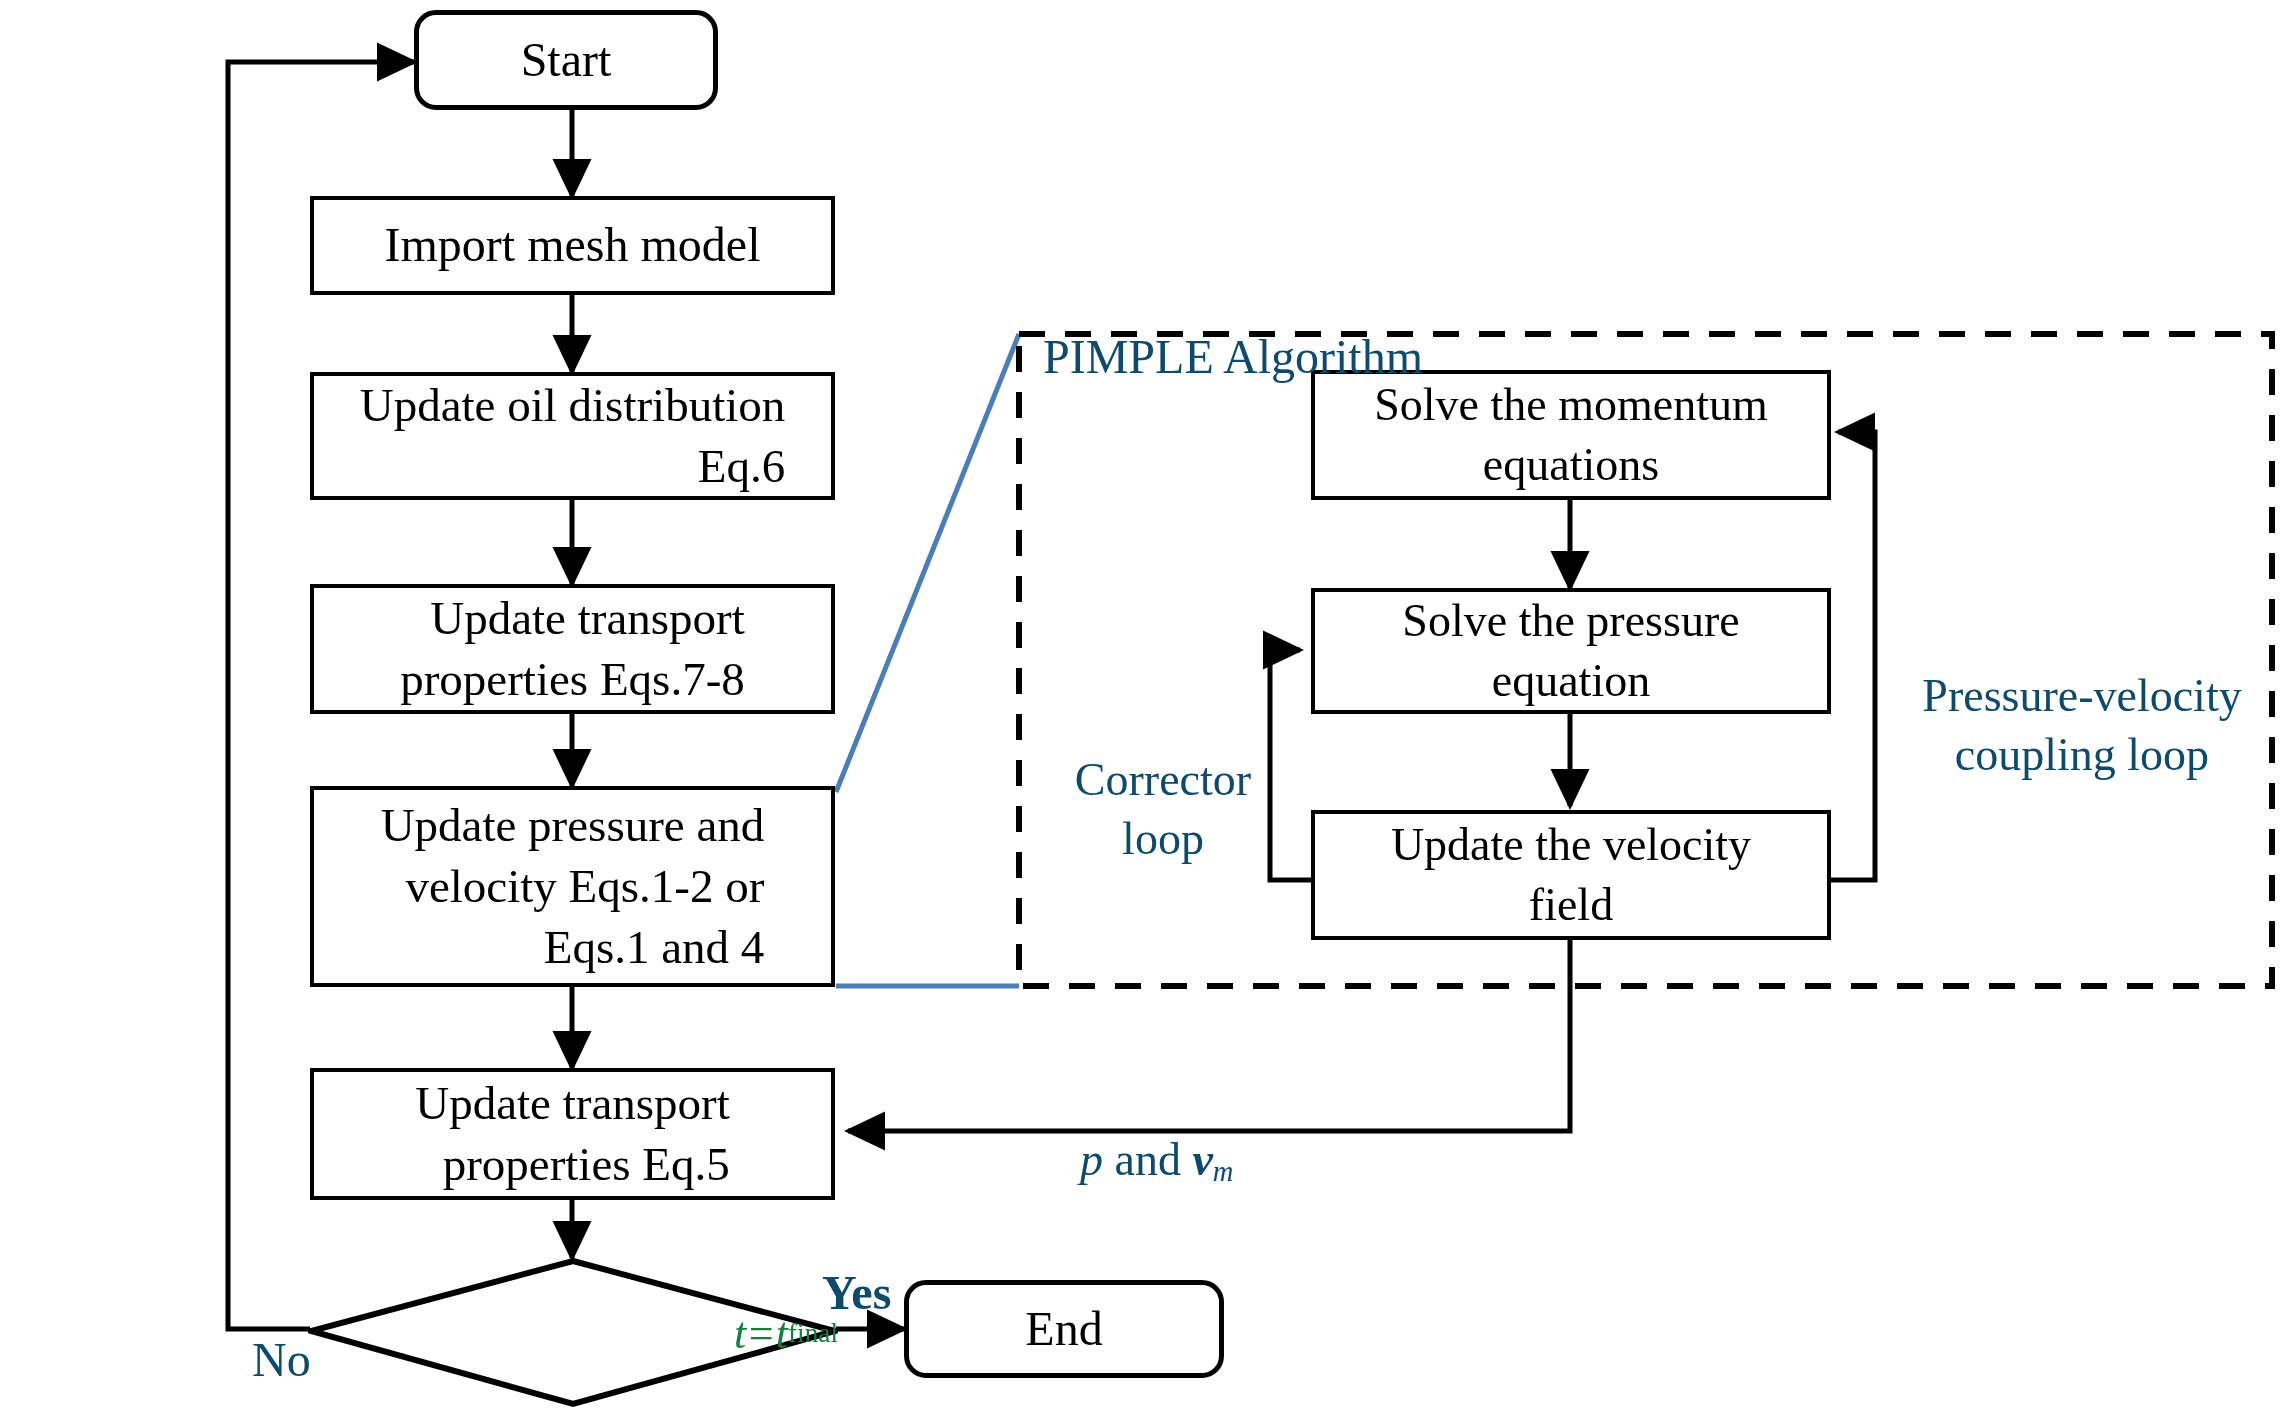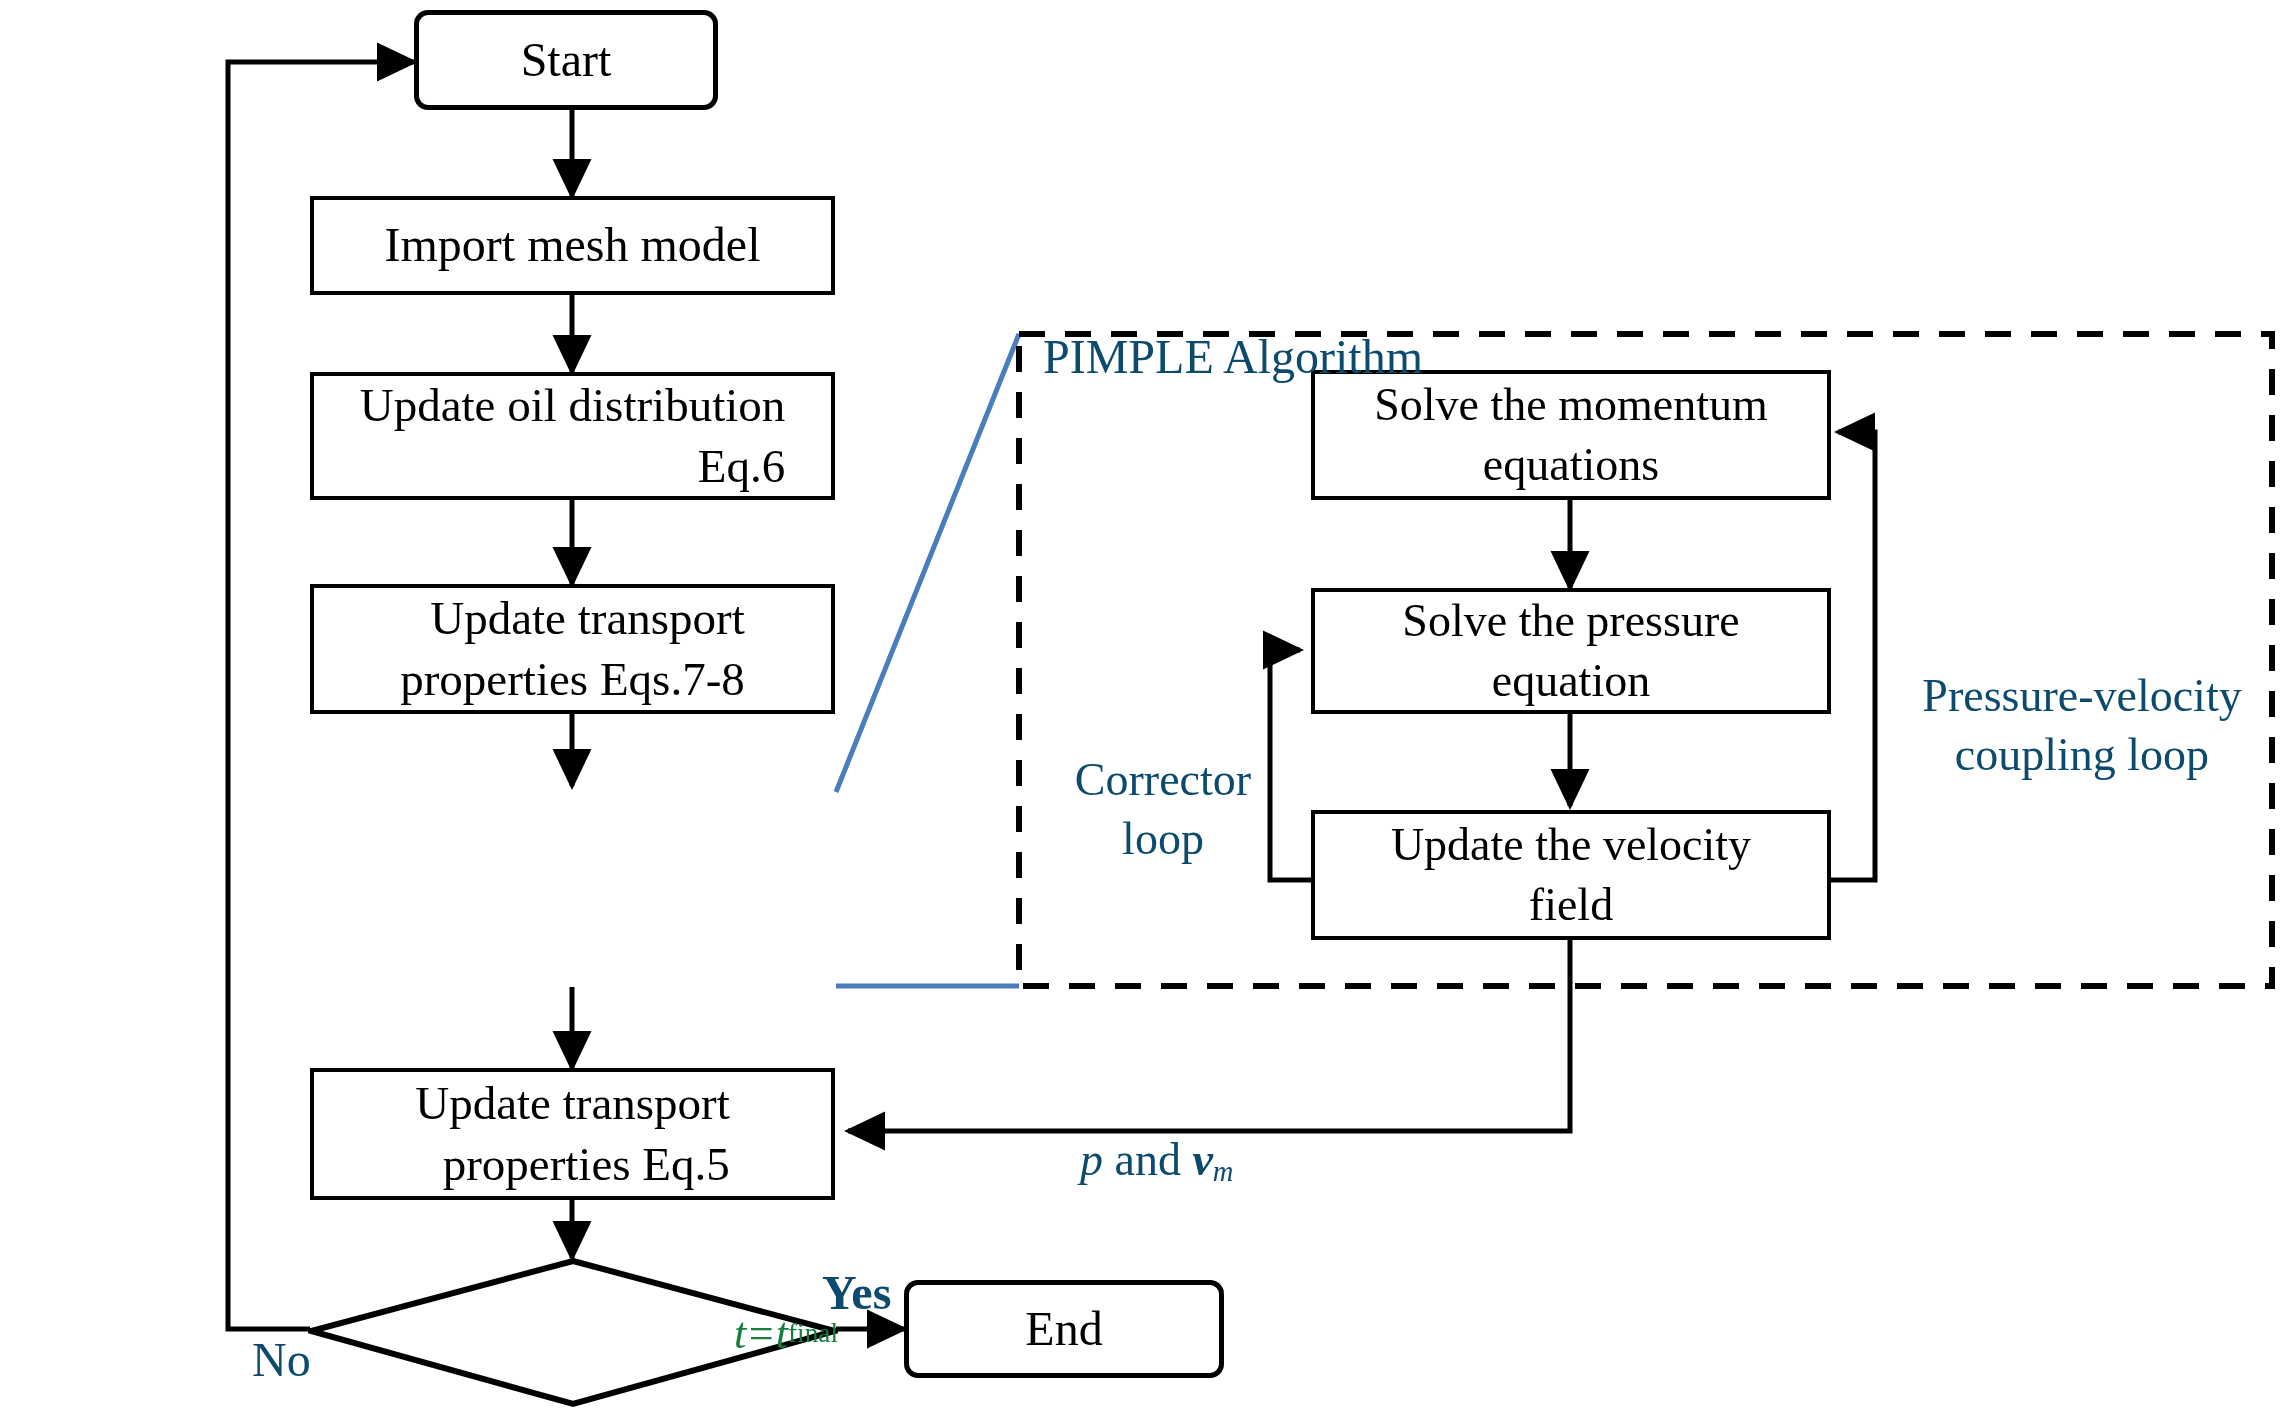--- a/index.html
+++ b/index.html
@@ -33,21 +33,21 @@
     text-align: center;
     background: #ffffff;
     color: #000000;
     line-height: 1.30;
   }
   .rect {
     border: 4px solid #000000;
   }
   .terminal {
     border: 5px solid #000000;
-    border-radius: 14px;
+    border-radius: 22px;
     justify-content: center;
   }
   .node-text {
     display: block;
     padding: 0 8px;
     white-space: pre-line;
   }
   .fs-46 { font-size: 46px; }
   .fs-47 { font-size: 47px; text-align: right; }
   .fs-48 { font-size: 48px; }
@@ -138,20 +138,25 @@
   <div class="node rect" style="left:310px; top:372px; width:525px; height:128px;">
     <span class="node-text fs-47">Update oil distribution
 Eq.6</span>
   </div>
 
   <div class="node rect" style="left:310px; top:584px; width:525px; height:130px;">
     <span class="node-text fs-47">Update transport
 properties Eqs.7-8</span>
   </div>
 
+  <div class="node rect" style="left:310px; top:786px; width:525px; height:201px;">
+    <span class="node-text fs-47">Update pressure and
+velocity Eqs.1-2 or
+Eqs.1 and 4</span>
+  </div>
 
   <div class="node rect" style="left:310px; top:1068px; width:525px; height:132px;">
     <span class="node-text fs-47">Update transport
 properties Eq.5</span>
   </div>
 
   <div class="diamond-wrap" style="left:308px; top:1258px; width:530px; height:150px;">
     <svg width="530" height="150" viewBox="0 0 530 150">
       <polygon points="265,3 527,73 265,146 3,73" fill="#ffffff" stroke="#000000" stroke-width="6"></polygon>
     </svg>

